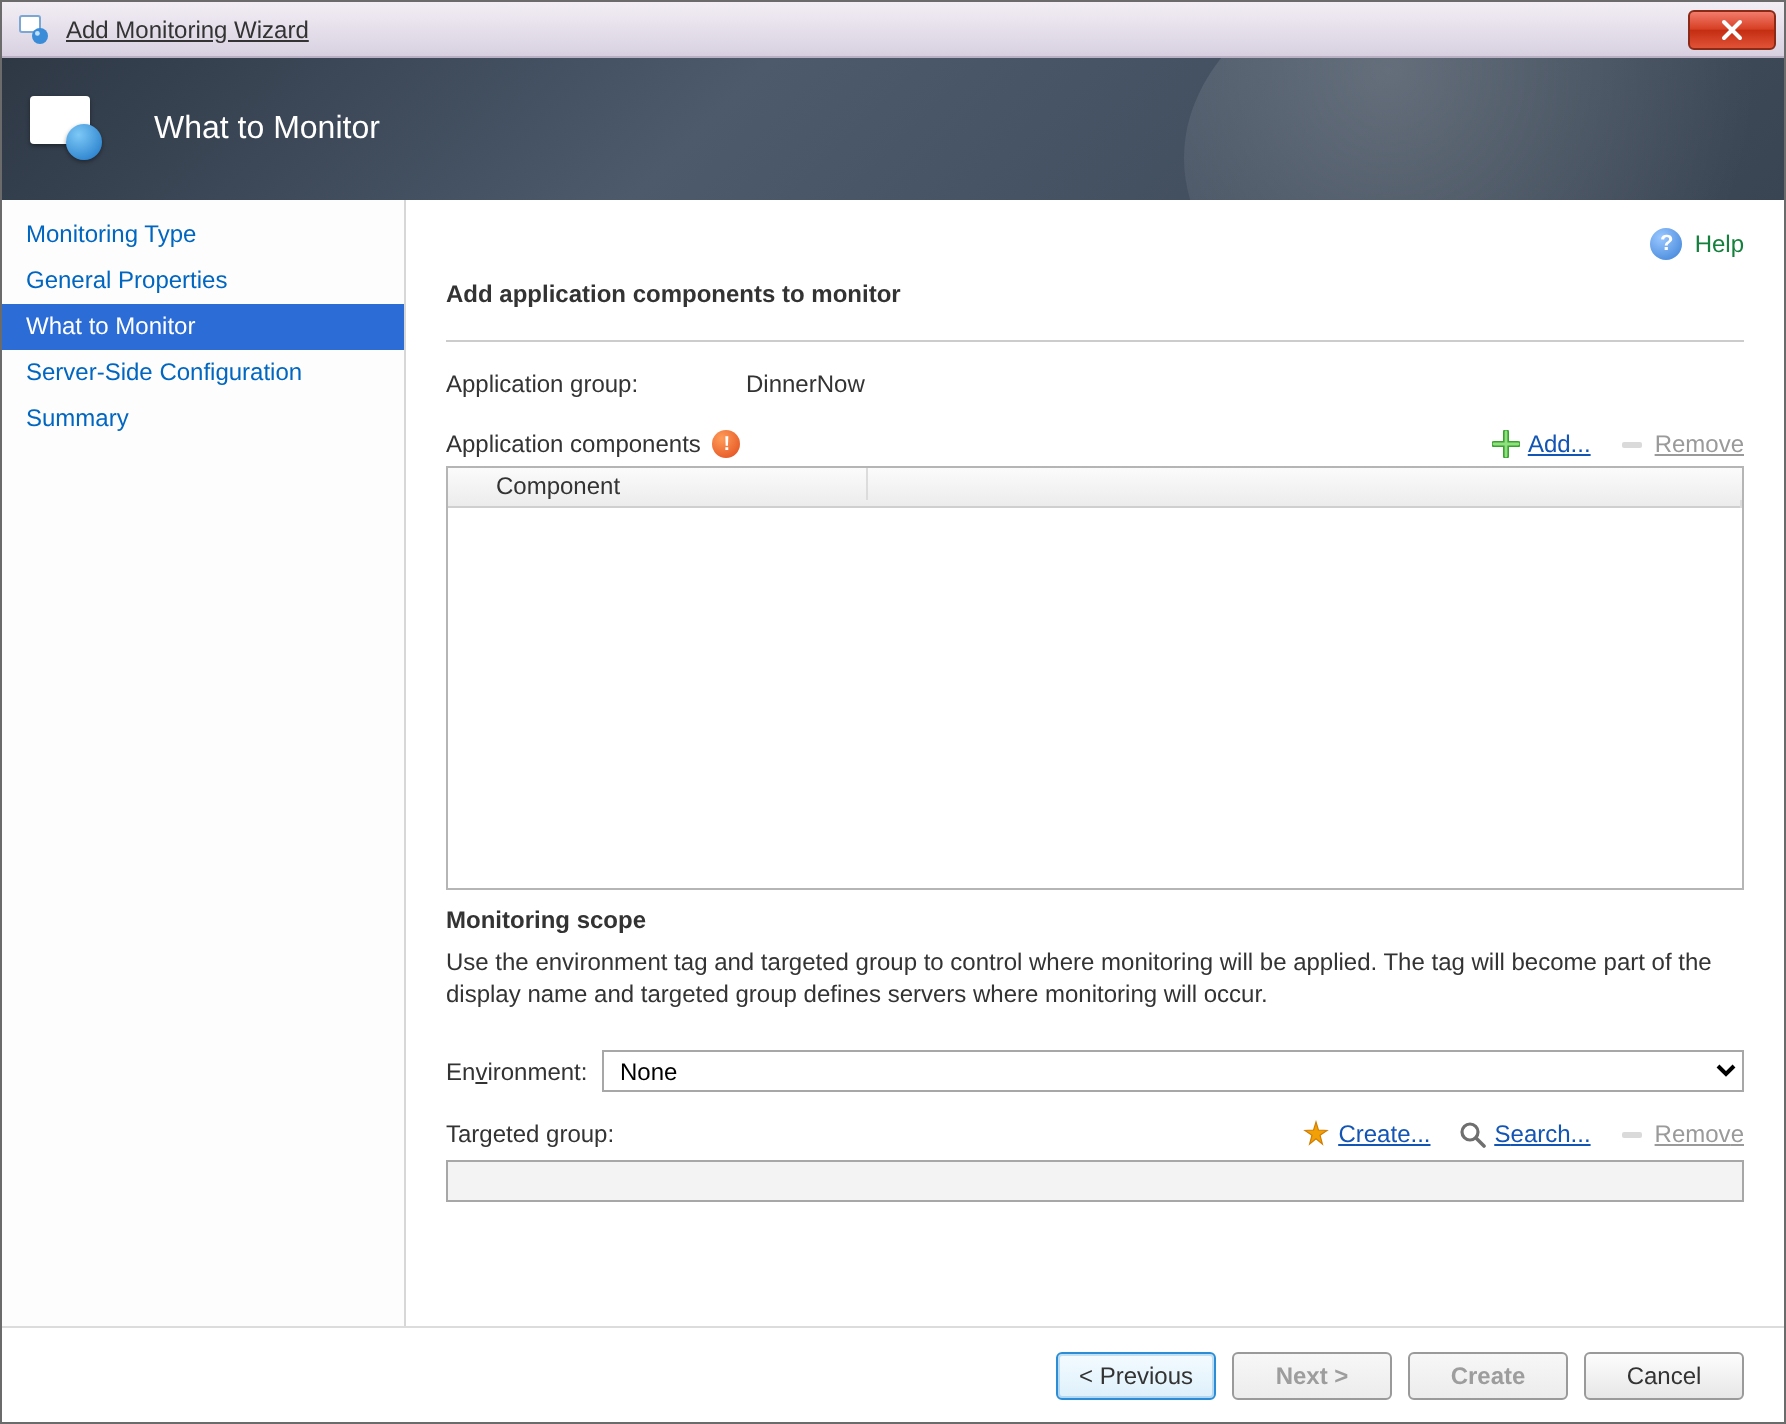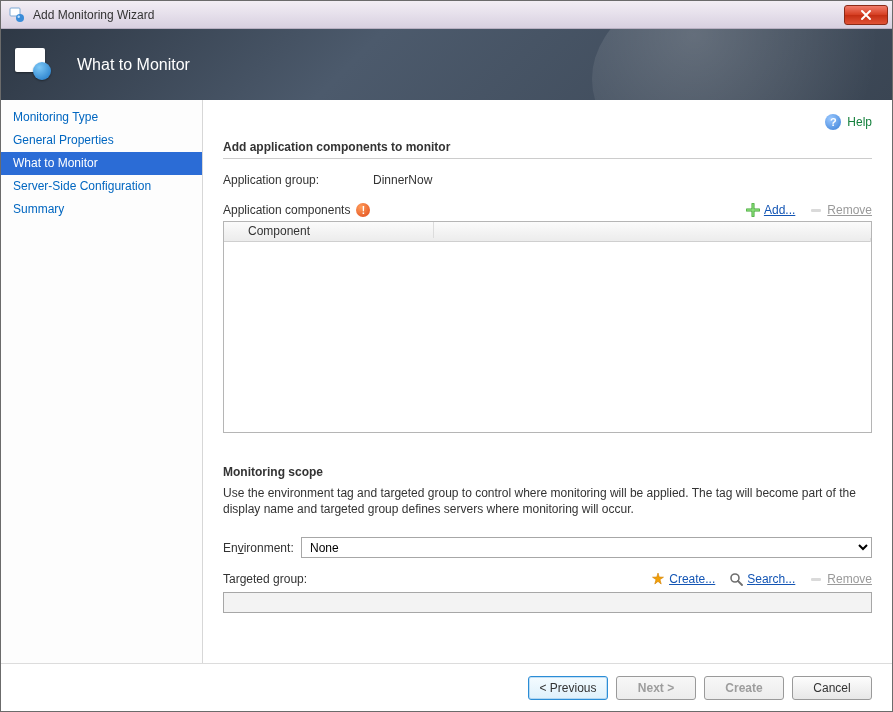--- a/index.html
+++ b/index.html
@@ -1,55 +1,55 @@
 <!DOCTYPE html>
 <html><head>
 <meta charset="utf-8">
 <style>
   * { box-sizing: border-box; }
   html, body { margin: 0; padding: 0; font-family: "Segoe UI", Tahoma, sans-serif; font-size: 12px; color: #333; }
   .window { width: 893px; height: 712px; background: #fff; border: 1px solid #6b6b6b; position: relative; display: flex; flex-direction: column; }
   .titlebar { height: 28px; background: linear-gradient(#f2eef4,#e7e1ec 45%,#d8d0e0); display: flex; align-items: center; border-bottom: 1px solid #b8b0c2; }
   .titlebar .icon-slot { width: 20px; height: 20px; margin-left: 6px; display:flex; align-items:center; justify-content:center;}
-  .titlebar .title { margin-left: 6px; font-size: 12px; color: #333; }
+  .titlebar .title { margin-left: 6px; font-size: 12px; color: #333; text-decoration: underline; }
   .titlebar .spacer { flex: 1; }
   .close-btn { width: 44px; height: 20px; margin-right: 4px; background: linear-gradient(#f17b6a,#d63f23 48%,#c42d12 50%,#e05236); border: 1px solid #8a2a17; border-radius: 3px; display:flex; align-items:center; justify-content:center; cursor:pointer;}
   .close-btn svg { width: 12px; height: 12px; }
   .banner { height: 71px; background: linear-gradient(135deg,#2e3845,#4c5a6c 40%,#3a4553); display:flex; align-items:center; position:relative; overflow:hidden;}
   .banner::after { content:""; position:absolute; right:-40px; top:-60px; width:340px; height:220px; border-radius:50%; background: radial-gradient(circle at 30% 30%, rgba(255,255,255,0.18), rgba(255,255,255,0) 65%);}
   .banner .bicon { width: 40px; height: 34px; margin-left: 14px; position:relative;}
   .banner .bicon .card { position:absolute; left:0; top:0; width:30px; height:24px; background:#fff; border-radius:2px; box-shadow:0 1px 2px rgba(0,0,0,0.4);}
   .banner .bicon .ball { position:absolute; left:18px; top:14px; width:18px; height:18px; border-radius:50%; background: radial-gradient(circle at 35% 30%, #7dc8f7, #1a74c4); box-shadow:0 1px 2px rgba(0,0,0,0.4);}
   .banner .btitle { color:#fff; font-size:16px; margin-left:22px; font-weight:400;}
   .body-row { display:flex; flex:1; min-height:0;}
   .sidebar { width: 202px; border-right:1px solid #d7d7d7; padding-top:6px; background:#fdfdfd;}
   .sidebar .nav-item { padding:4px 12px 5px; font-size:12px; color:#0066c0; cursor:pointer;}
   .sidebar .nav-item.selected { background:#2b6cd6; color:#fff;}
   .main { flex:1; display:flex; flex-direction:column; padding: 10px 20px 0 20px; color:#333; }
   .help-row { display:flex; justify-content:flex-end; align-items:center; gap:6px; height:24px;}
   .help-row a { color:#15803d; text-decoration:none; cursor:pointer;}
   .help-icon { width:16px; height:16px; border-radius:50%; background: radial-gradient(circle at 35% 30%, #9ac8ff, #3a7fd6); display:flex; align-items:center; justify-content:center; color:#fff; font-weight:bold; font-size:11px;}
-  .section-title { font-weight:bold; font-size:12px; border-bottom:1px solid #ccc; padding-bottom:4px; margin-top:6px;}
+  .section-title { font-weight:bold; font-size:12px; border-bottom:1px solid #ccc; padding-bottom:16px; margin-top:6px;}
   .kv-row { display:flex; margin-top:14px; }
   .kv-row .k { width:150px; }
   .comp-header { display:flex; align-items:center; margin-top:16px;}
   .comp-header .k { width:150px; display:flex; gap:6px;}
   .comp-header .spacer { flex:1;}
   .warn-badge { width:14px; height:14px; border-radius:50%; background: radial-gradient(circle at 35% 30%,#ff9c5a,#e04a1a); color:#fff; display:flex; align-items:center; justify-content:center; font-size:10px; font-weight:bold;}
   .link-btn { display:inline-flex; align-items:center; gap:4px; color:#1355b4; text-decoration:underline; cursor:pointer; margin-left:14px;}
   .link-btn.disabled { color:#9a9a9a; cursor:default;}
   .link-btn.disabled .mini-icon { opacity:0.55;}
   .mini-icon { width:14px; height:14px; display:inline-flex; align-items:center; justify-content:center;}
   .table-wrap { border:1px solid #b5b5b5; margin-top:4px; height:212px; background:#fff; display:flex; flex-direction:column;}
   .thead { display:flex; background:linear-gradient(#fbfbfb,#ececec); height:20px; border-bottom:1px solid #cfcfcf; font-size:12px;flex-direction:column;}
   .thead .th { border-right:1px solid #dcdcdc; padding:2px 8px 0 24px;}
   .thead .th.c1 { width:210px;}
   .thead .th.c2 { flex:1;}
   .tbody { flex:1; background:#fff;}
-  .scope { margin-top:32px;}
+  .scope { margin-top:8px;}
   .scope-title { font-weight:bold; font-size:12px;}
   .scope-desc { margin-top:6px; line-height:1.35; max-width:640px;}
   .env-row { display:flex; align-items:center; margin-top:20px;}
   .env-row label { width:78px;}
   .env-row select { flex:1; height:21px; border:1px solid #a7a7a7; background:#fff; font-size:12px; padding-left:4px;}
   .tg-row { display:flex; align-items:flex-start; margin-top:14px;}
   .tg-row label { width:100px;}
   .tg-row .spacer{flex:1;}
   .tg-input-wrap { margin-top:6px;}
   .tg-input { width:100%; height:21px; border:1px solid #a7a7a7; background:#f3f3f3; padding:2px 4px; font-size:12px; color:#555;}

